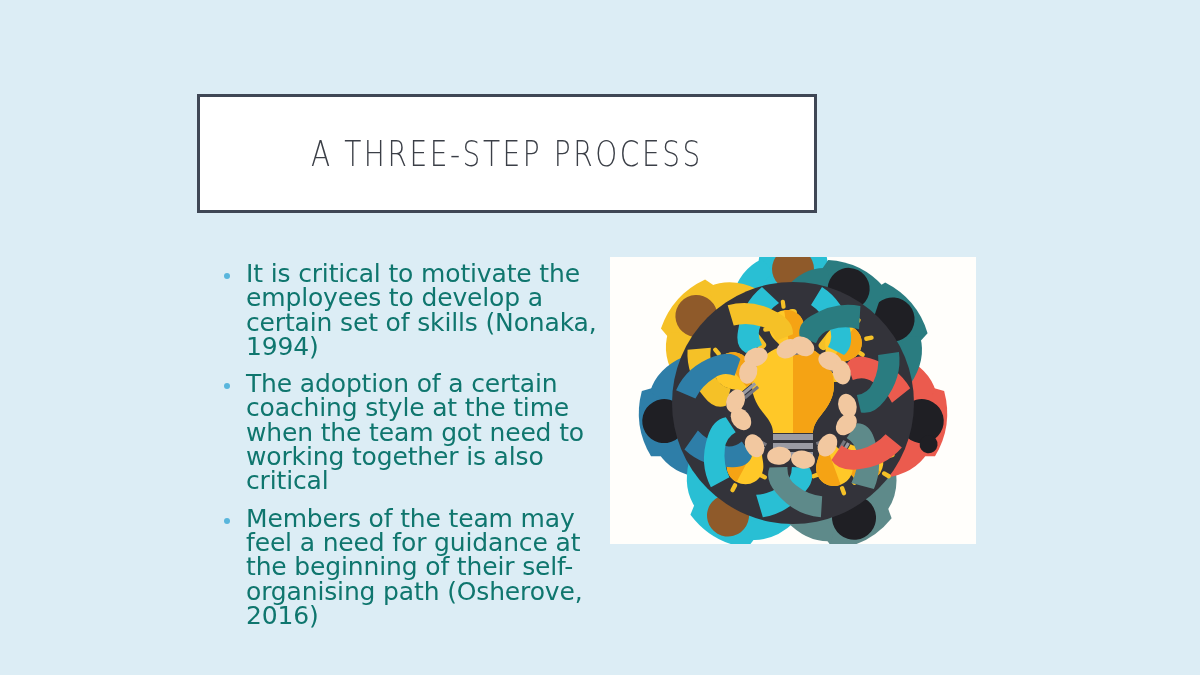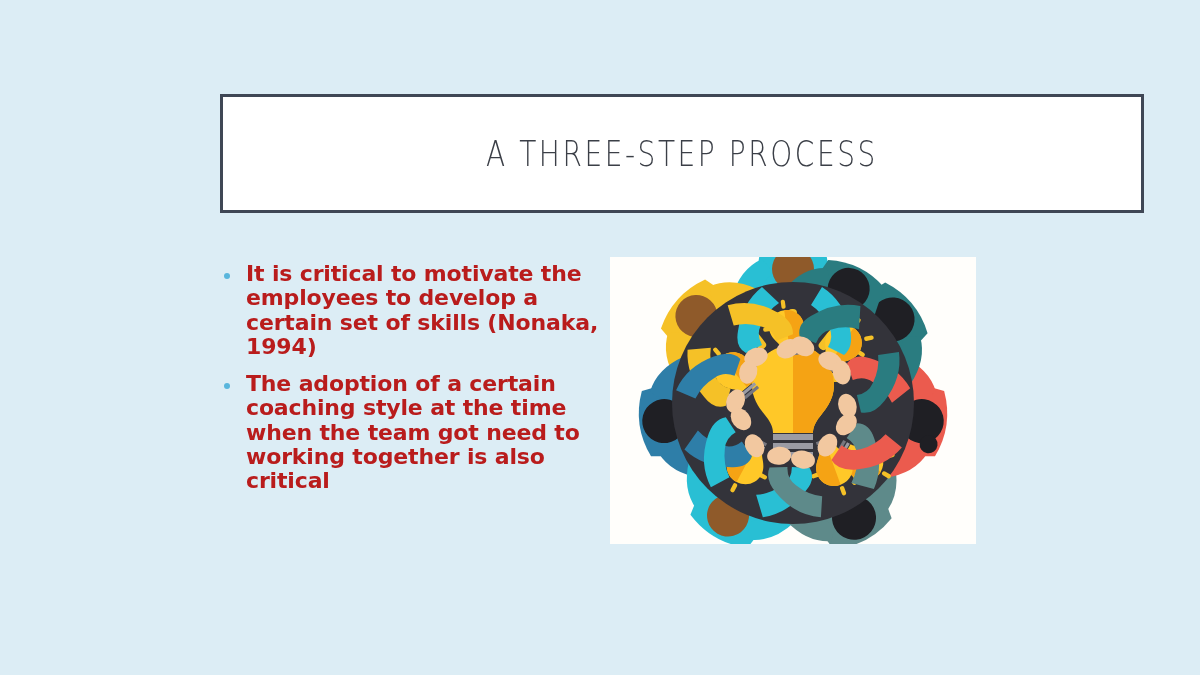--- a/index.html
+++ b/index.html
@@ -18,23 +18,23 @@
   #slide {
     position: relative;
     width: 1200px;
     height: 675px;
     background: #dcedf5;
   }
 
   
   #title-box {
     position: absolute;
-    left: 220px;
+    left: 197px;
     top: 94px;
-    width: 924px;
+    width: 620px;
     height: 119px;
     background: #ffffff;
     border: 3px solid #3f4755;
     display: flex;
     align-items: center;
     justify-content: center;
   }
 
   #slide-title {
     font-family: "DejaVu Sans", sans-serif;
@@ -66,25 +66,25 @@
     width: 6px;
     height: 6px;
     border-radius: 50%;
     background: #59b6dc;
     margin-top: 11px;
     margin-right: 16px;
   }
 
   .bullet-text {
     font-family: "DejaVu Sans", sans-serif;
-    font-size: 22px;
+    font-size: 25px;
     line-height: 24.3px;
-    color: #b91c1c;
+    color: #0f766e;
     letter-spacing: -0.15px;
-    font-weight: 700;
+    font-weight: 400;
   }
 
   
   #illustration {
     position: absolute;
     left: 610px;
     top: 257px;
     width: 366px;
     height: 287px;
     background: #fffefb;
@@ -107,20 +107,24 @@
     <div class="bullet-item">
       <span class="bullet-marker"></span>
       <span class="bullet-text">It is critical to motivate the employees to develop a certain set of skills (Nonaka, 1994)</span>
     </div>
 
     <div class="bullet-item">
       <span class="bullet-marker"></span>
       <span class="bullet-text">The adoption of a certain coaching style at the time when the team got need to working together is also critical</span>
     </div>
 
+    <div class="bullet-item">
+      <span class="bullet-marker"></span>
+      <span class="bullet-text">Members of the team may feel a need for guidance at the beginning of their self-organising path (Osherove, 2016)</span>
+    </div>
 
   </div>
 
   <div id="illustration">
     <svg id="illus-svg" viewBox="0 0 366 287" xmlns="http://www.w3.org/2000/svg">
 
       <rect x="0" y="0" width="366" height="287" fill="#fffefb"></rect>
 
       <g>
 

